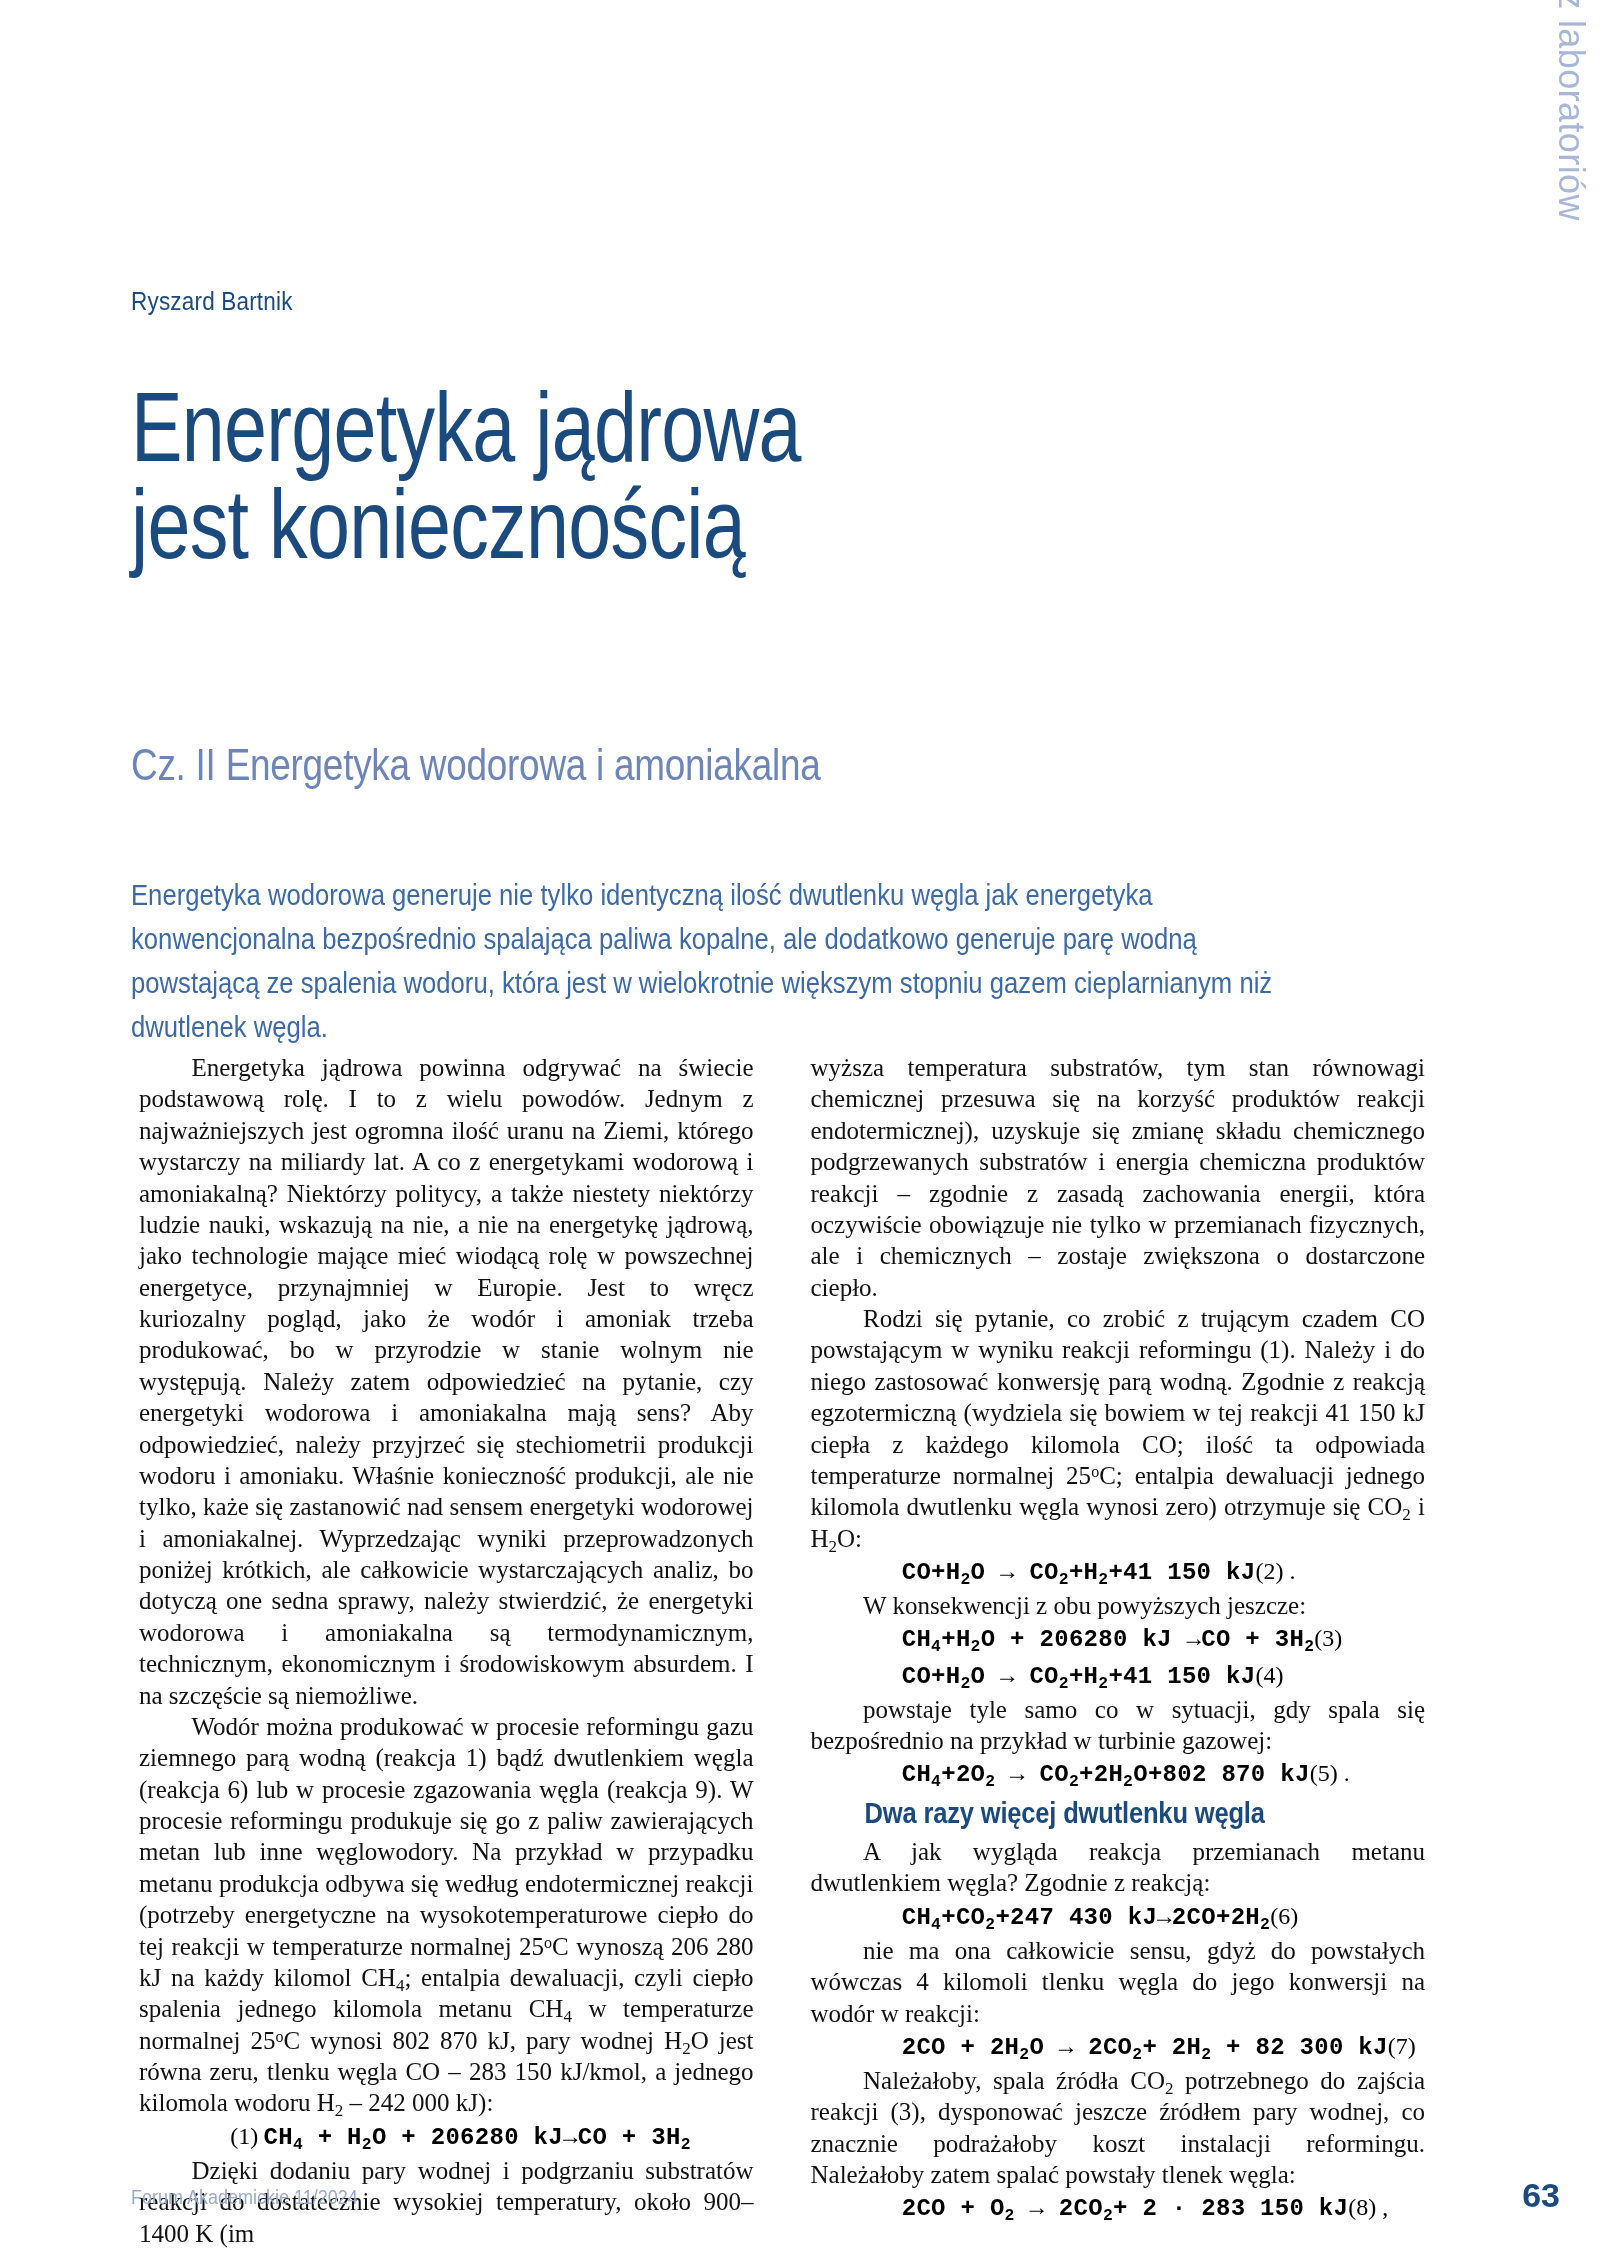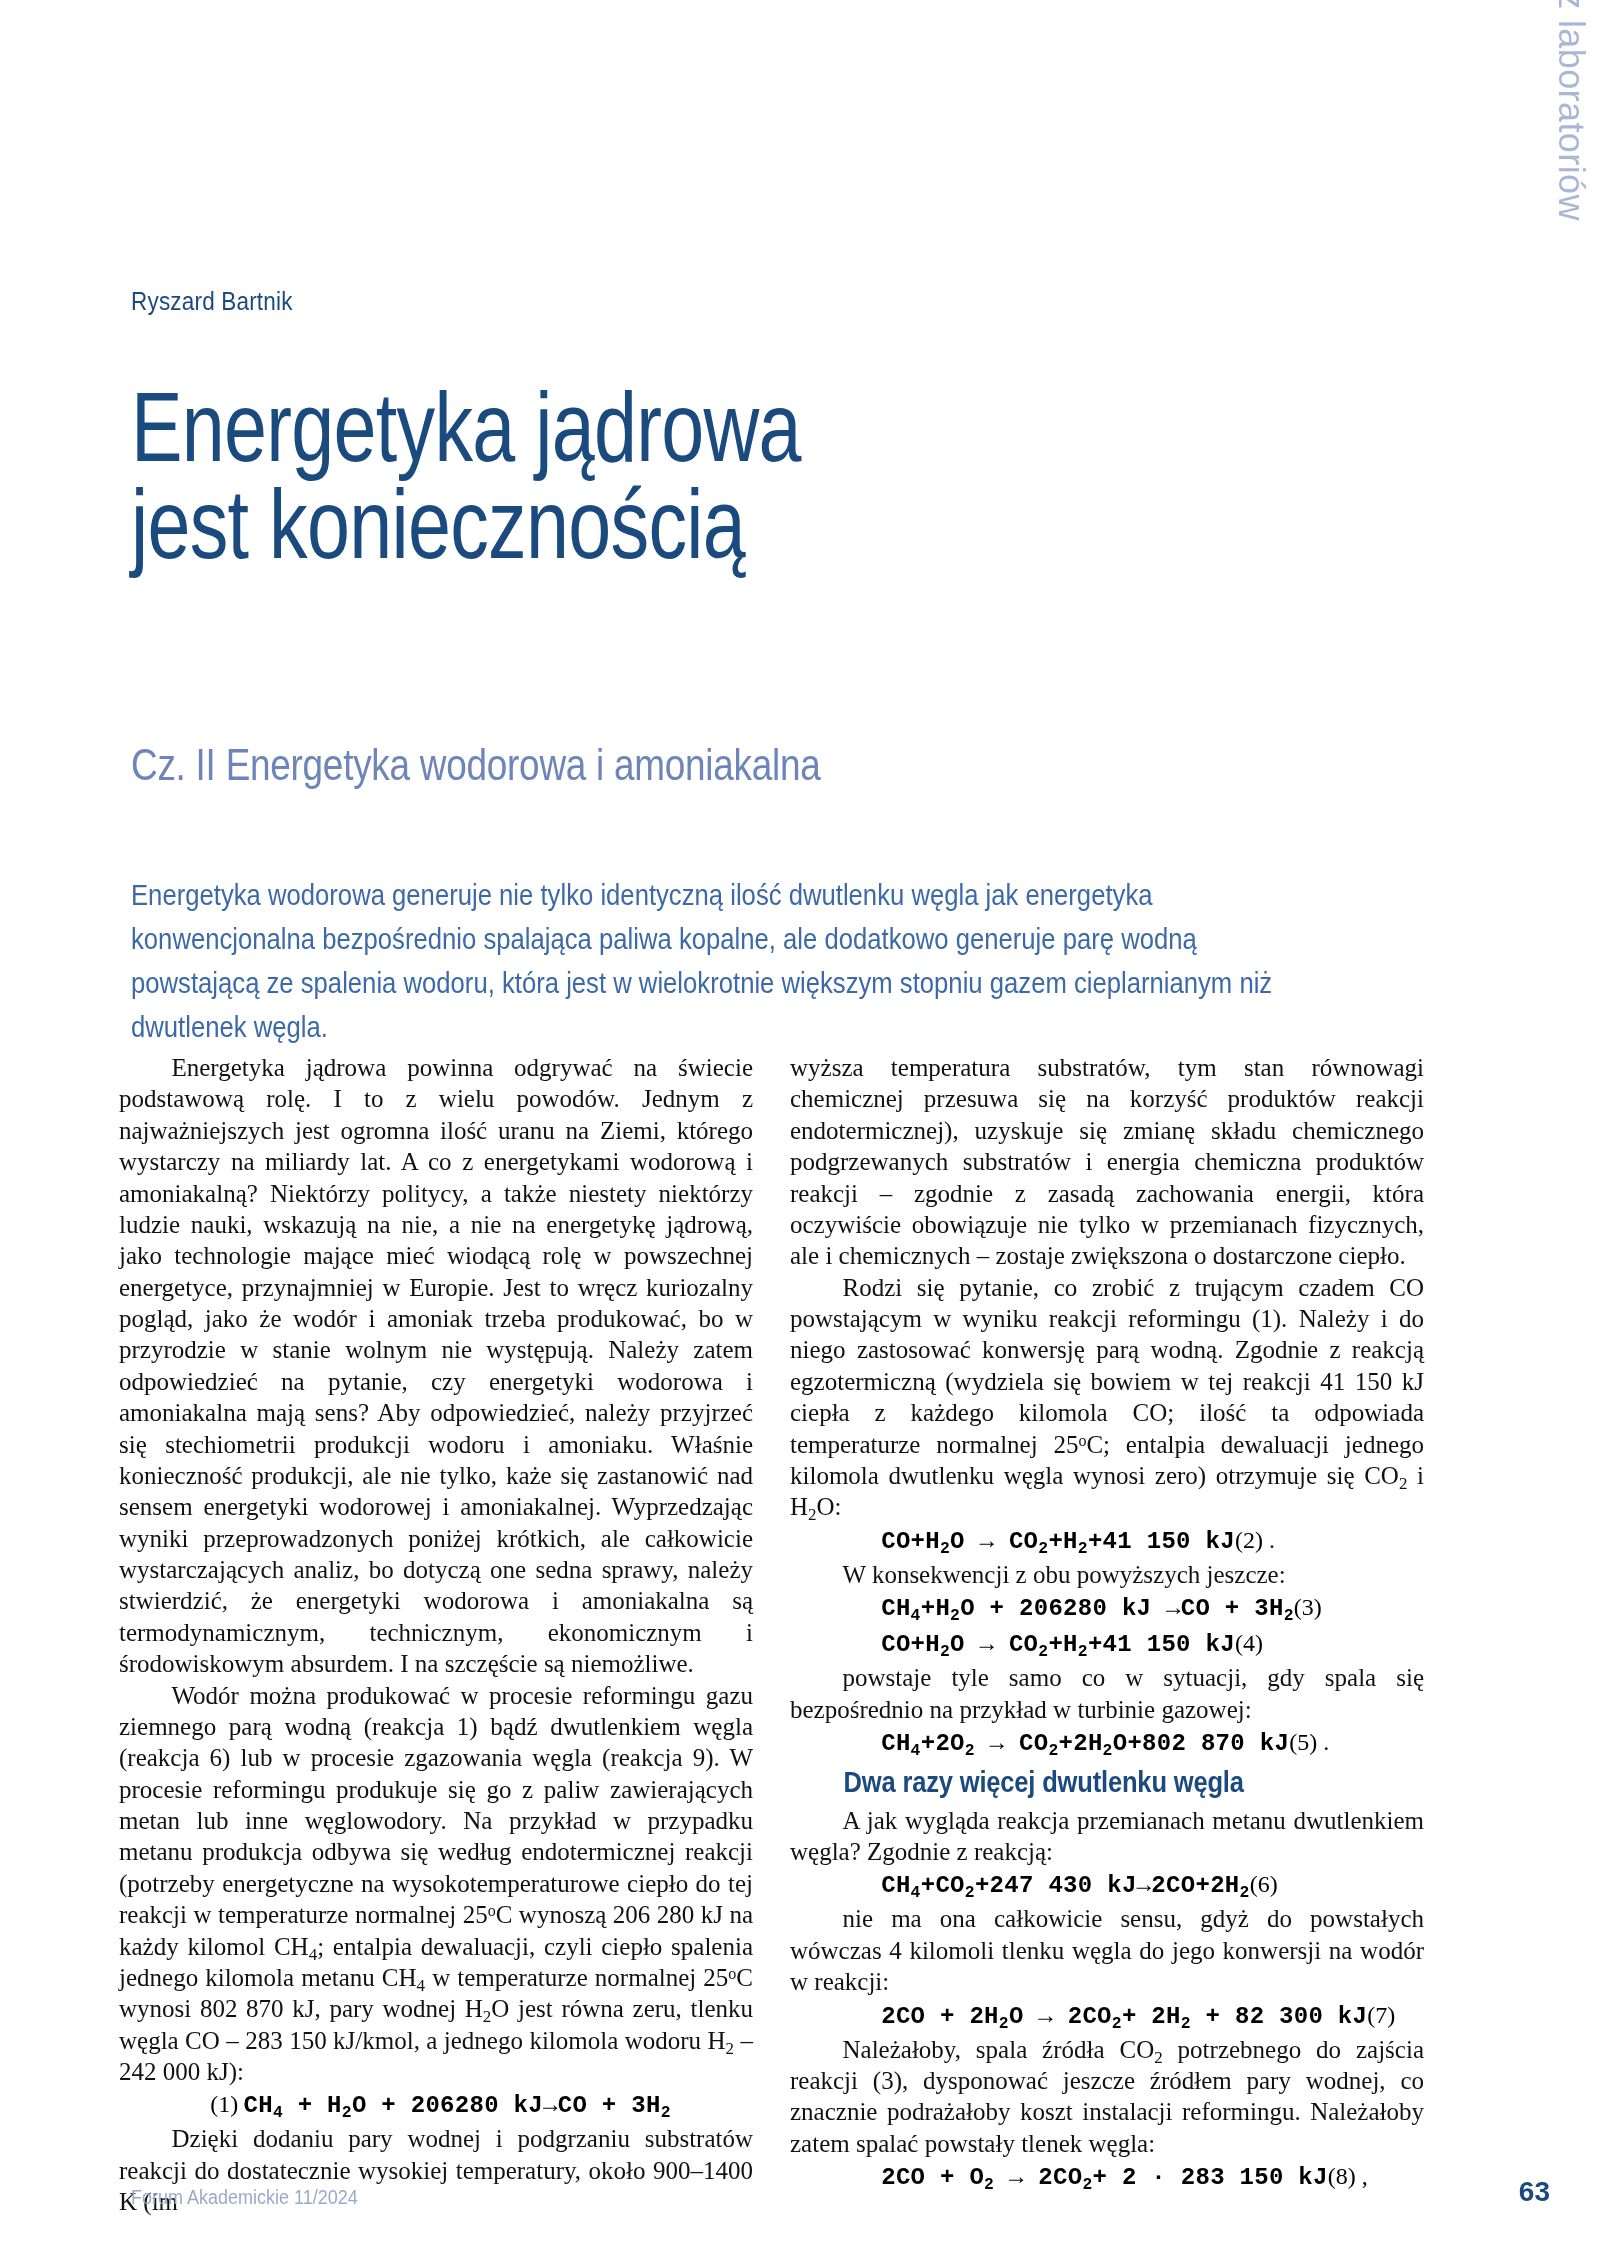--- a/index.html
+++ b/index.html
@@ -101,20 +101,21 @@
   }
   .col {
     width: 634px;
     font-family: "Liberation Serif", serif;
     font-size: 25px;
     line-height: 1.255;
     color: #111111;
     text-align: justify;
     text-justify: inter-word;
     hyphens: manual;
+    margin-left: 20px;
   }
   .col p {
     margin: 0;
     text-indent: 2.1em;
   }
   .col p.noindent { text-indent: 0; }
 
   
   .eq {
     margin: 0;
@@ -161,25 +162,25 @@
     left: 131px;
     top: 2186px;
     font-family: "Liberation Sans", sans-serif;
     font-size: 20px;
     color: #9aaacb;
     transform: scaleX(0.9);
     transform-origin: left top;
   }
   .footer-page {
     position: absolute;
-    right: 74px;
+    right: 64px;
     top: 2176px;
     font-family: "Liberation Sans", sans-serif;
     font-weight: bold;
-    font-size: 28px;
+    font-size: 34px;
     color: #1b4a7e;
   }
 </style>
 </head>
 <body>
 
 <div class="page">
 
   <div class="section-tag-wrap">
     <div class="section-tag-inner">z laboratoriów</div>

